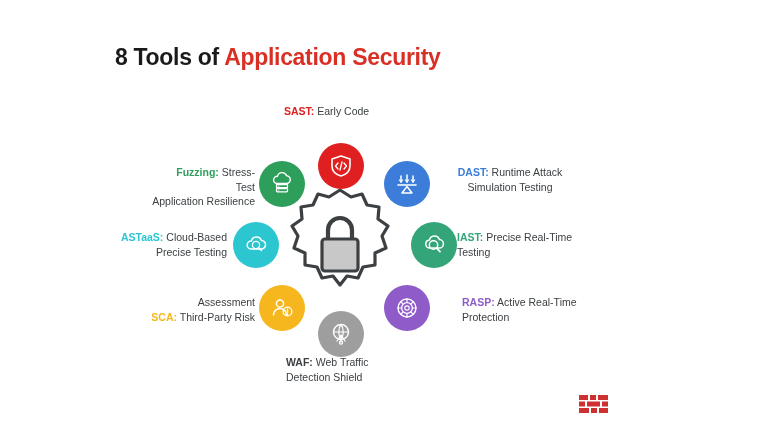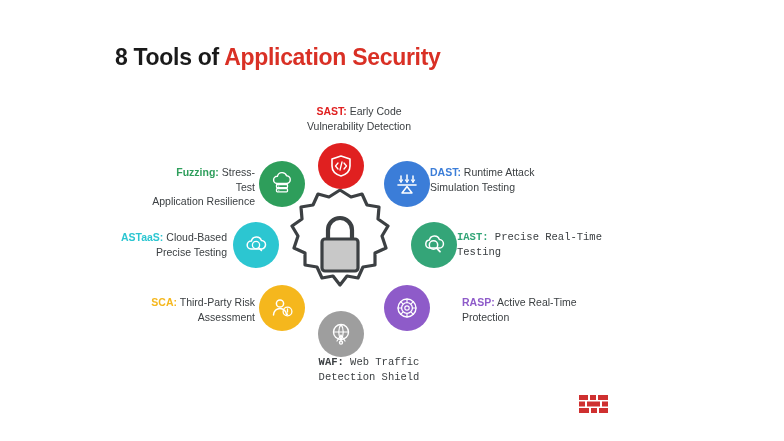--- a/index.html
+++ b/index.html
@@ -30,21 +30,21 @@
   }
   .node svg{display:block;}
 
   
   .label{
     position:absolute;font-size:10.5px;line-height:14.5px;color:#3c4043;
   }
   .label .key{font-weight:bold;}
   .label.right{text-align:left;}
   .label.left{text-align:right;}
-  .label.center{text-align:center;}
+  .label.center{text-align:left;}
 
   
   .logo{position:absolute;left:578px;top:392px;width:32px;height:24px;}
 </style>
 </head>
 <body>
 
 <div id="stage">
 
   <div class="title">
@@ -64,44 +64,43 @@
   </div>
 
   <div class="node" style="left:318px;top:143px;background:#e02020;">
     <svg width="26" height="26" viewBox="0 0 26 26">
       <path d="M13 3 L22 6 v7 c0 5-4 8.5-9 10-5-1.5-9-5-9-10 V6 Z" fill="none" stroke="#ffffff" stroke-width="1.6" stroke-linejoin="round"></path>
       <path d="M10 10 L7.5 13 L10 16 M16 10 L18.5 13 L16 16 M14 9 L12 17" fill="none" stroke="#ffffff" stroke-width="1.3" stroke-linecap="round" stroke-linejoin="round"></path>
     </svg>
   </div>
   <div class="label center" style="left:284px;top:104px;width:150px;">
     <div><span class="key" style="color:#e02020;">SAST:</span> <span>Early Code</span></div>
-    <div>Vulnerability Detection</div>
   </div>
 
   <div class="node" style="left:384px;top:161px;background:#3b7dd8;">
     <svg width="26" height="26" viewBox="0 0 26 26">
       <path d="M7 5 L7 11 M13 4 L13 11 M19 5 L19 11" stroke="#ffffff" stroke-width="1.5" stroke-linecap="round"></path>
       <path d="M7 11 l-1.6 -2 M7 11 l1.6 -2 M13 11 l-1.6 -2 M13 11 l1.6 -2 M19 11 l-1.6 -2 M19 11 l1.6 -2" stroke="#ffffff" stroke-width="1.2" stroke-linecap="round" fill="none"></path>
       <line x1="4" y1="14" x2="22" y2="14" stroke="#ffffff" stroke-width="1.6" stroke-linecap="round"></line>
       <path d="M13 15.5 L18 22 L8 22 Z" fill="none" stroke="#ffffff" stroke-width="1.5" stroke-linejoin="round"></path>
     </svg>
   </div>
-  <div class="label right" style="left:430px;top:165px;width:160px;">
+  <div class="label right" style="left:430px;top:165px;width:160px;text-align:center;">
     <div><span class="key" style="color:#3b7dd8;">DAST:</span> <span>Runtime Attack</span></div>
     <div>Simulation Testing</div>
   </div>
 
   <div class="node" style="left:411px;top:222px;background:#34a578;">
     <svg width="26" height="26" viewBox="0 0 26 26">
       <path d="M8 16 a4 4 0 0 1 0.4 -7.9 a5.2 5.2 0 0 1 10 -0.6 a3.8 3.8 0 0 1 -0.4 8.5 Z" fill="none" stroke="#ffffff" stroke-width="1.5" stroke-linejoin="round"></path>
       <circle cx="12.5" cy="13" r="4.2" fill="none" stroke="#ffffff" stroke-width="1.5"></circle>
       <line x1="15.6" y1="16.2" x2="19" y2="19.6" stroke="#ffffff" stroke-width="1.8" stroke-linecap="round"></line>
     </svg>
   </div>
-  <div class="label right" style="left:457px;top:230px;width:165px;font-family:Liberation Mono, monospace;">
+  <div class="label right" style="left:457px;top:230px;width:165px;">
     <div><span class="key" style="color:#34a578;">IAST:</span> <span>Precise Real-Time</span></div>
     <div>Testing</div>
   </div>
 
   <div class="node" style="left:384px;top:285px;background:#8e5bc9;">
     <svg width="26" height="26" viewBox="0 0 26 26">
       <circle cx="13" cy="13" r="9" fill="none" stroke="#ffffff" stroke-width="1.4"></circle>
       <circle cx="13" cy="13" r="5.4" fill="none" stroke="#ffffff" stroke-width="1.3"></circle>
       <circle cx="13" cy="13" r="2.2" fill="none" stroke="#ffffff" stroke-width="1.2"></circle>
       <path d="M13 4 v3 M13 19 v3 M4 13 h3 M19 13 h3 M6.6 6.6 l2.1 2.1 M17.3 17.3 l2.1 2.1 M19.4 6.6 l-2.1 2.1 M8.7 17.3 l-2.1 2.1" stroke="#ffffff" stroke-width="1.2" stroke-linecap="round"></path>
@@ -113,36 +112,36 @@
   </div>
 
   <div class="node" style="left:318px;top:311px;background:#9e9e9e;">
     <svg width="26" height="26" viewBox="0 0 26 26">
       <circle cx="13" cy="11" r="7.5" fill="none" stroke="#ffffff" stroke-width="1.4"></circle>
       <path d="M5.5 11 h15 M13 3.5 c3 3.6 3 11.4 0 15 c-3 -3.6 -3 -11.4 0 -15" fill="none" stroke="#ffffff" stroke-width="1.2"></path>
       <path d="M13 14 L9 20 M13 14 L17 20 M13 14 L13 21" fill="none" stroke="#ffffff" stroke-width="1.2" stroke-linecap="round"></path>
       <circle cx="13" cy="21.5" r="1.6" fill="none" stroke="#ffffff" stroke-width="1.2"></circle>
     </svg>
   </div>
-  <div class="label center" style="left:294px;top:355px;width:150px;font-family:Liberation Mono, monospace;">
+  <div class="label center" style="left:286px;top:355px;width:150px;">
     <div><span class="key" style="color:#3c4043;">WAF:</span> <span>Web Traffic</span></div>
     <div>Detection Shield</div>
   </div>
 
   <div class="node" style="left:259px;top:285px;background:#f5b71d;">
     <svg width="26" height="26" viewBox="0 0 26 26">
       <circle cx="11" cy="8.5" r="3.6" fill="none" stroke="#ffffff" stroke-width="1.5"></circle>
       <path d="M4.5 20 c0 -4 3 -6.6 6.5 -6.6 c3.5 0 6.5 2.6 6.5 6.6" fill="none" stroke="#ffffff" stroke-width="1.5" stroke-linecap="round"></path>
       <circle cx="18.5" cy="16.5" r="4.4" fill="none" stroke="#ffffff" stroke-width="1.3"></circle>
       <path d="M18.5 14 v3 M18.5 18.8 v0.6" stroke="#ffffff" stroke-width="1.3" stroke-linecap="round"></path>
     </svg>
   </div>
   <div class="label left" style="left:130px;top:295px;width:125px;">
+    <div>Assessment</div>
     <div><span class="key" style="color:#f5b71d;">SCA:</span> <span>Third-Party Risk</span></div>
-    <div>Assessment</div>
   </div>
 
   <div class="node" style="left:233px;top:222px;background:#2cc6d1;">
     <svg width="26" height="26" viewBox="0 0 26 26">
       <path d="M8 17 a4 4 0 0 1 0.4 -8 a5.2 5.2 0 0 1 10 -0.6 a3.8 3.8 0 0 1 -0.4 8.6 Z" fill="none" stroke="#ffffff" stroke-width="1.5" stroke-linejoin="round"></path>
       <circle cx="13" cy="13" r="3.6" fill="none" stroke="#ffffff" stroke-width="1.3"></circle>
       <line x1="15.7" y1="15.7" x2="18.4" y2="18.4" stroke="#ffffff" stroke-width="1.6" stroke-linecap="round"></line>
     </svg>
   </div>
   <div class="label left" style="left:105px;top:230px;width:122px;">

